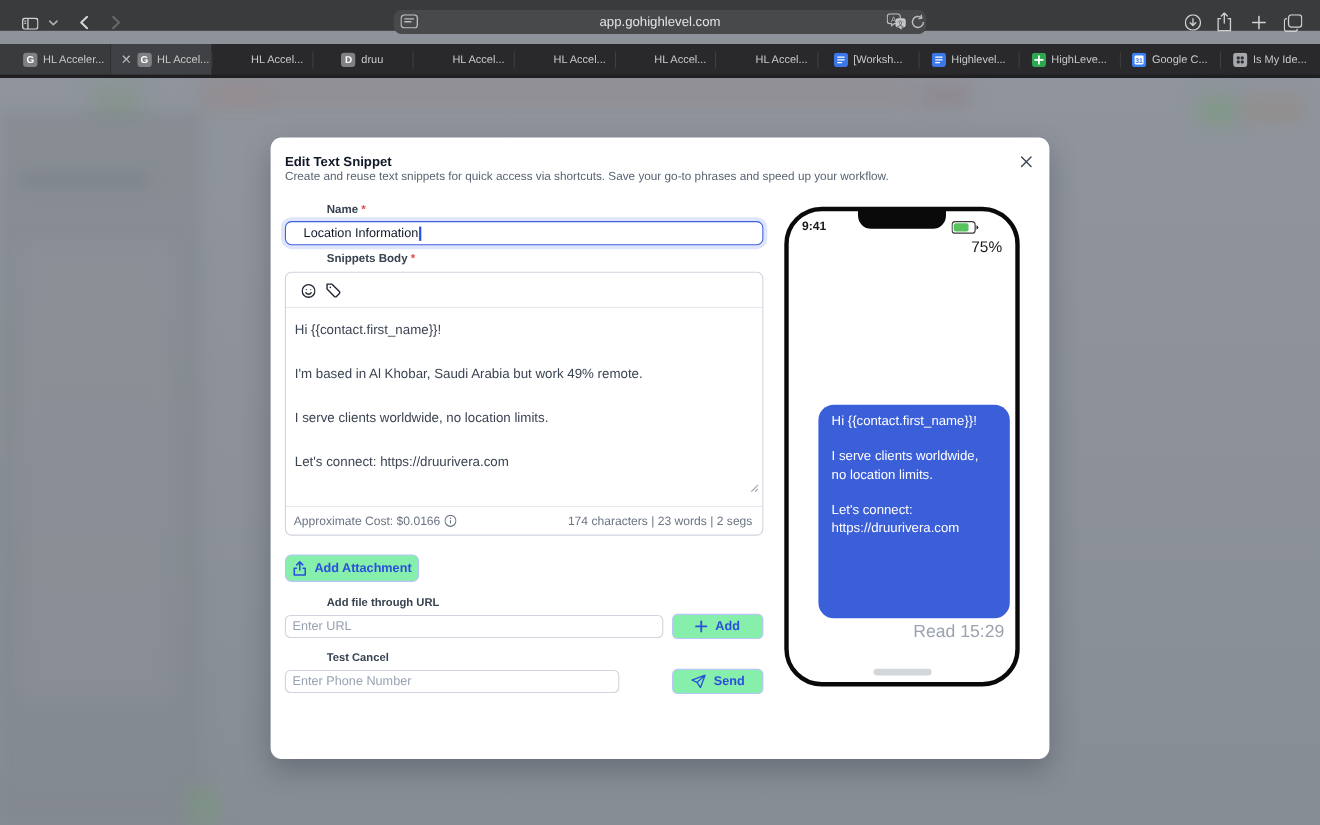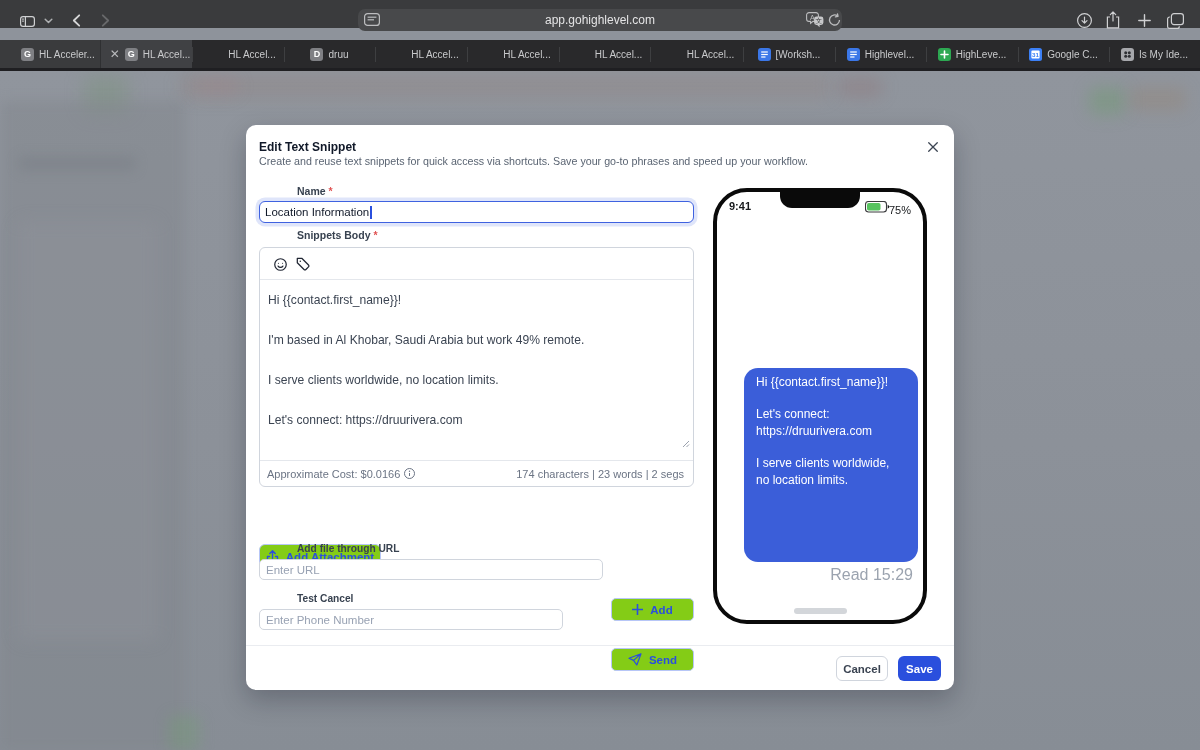--- a/index.html
+++ b/index.html
@@ -25,21 +25,21 @@
 
 
 #modal { position:absolute; left:246px; top:125px; width:708px; height:565px; background:#ffffff; border-radius:10px; box-shadow:0 10px 26px rgba(10,15,30,0.26); }
 .mtitle { position:absolute; left:13px; top:14.5px; font-size:12px; font-weight:bold; color:#101828; }
 .msub { position:absolute; left:13px; top:30px; font-size:10.7px; color:#5a6472; }
 .mclose { position:absolute; right:15.4px; top:15.9px; width:12px; height:12px; }
 .lbl { position:absolute; font-size:10.5px; font-weight:bold; color:#384250;margin-left:38px; }
 .lbl.sm { font-size:10.2px; }
 .req { color:#e05252; }
 .inp { position:absolute; background:#fff; border:1px solid #d0d5dd; border-radius:5px; font-size:11.5px; color:#98a2b3; display:flex; align-items:center; padding:0 6px; }
-.btn-blue-o { position:absolute; background:#84cc16; border:1px solid #b7c6f7; border-radius:5px; color:#2a4fdd; font-weight:bold; font-size:11.5px; display:flex; align-items:center; justify-content:center; gap:7px;margin-top:40px; }
+.btn-blue-o { position:absolute; background:#86efac; border:1px solid #b7c6f7; border-radius:5px; color:#2a4fdd; font-weight:bold; font-size:11.5px; display:flex; align-items:center; justify-content:center; gap:7px; }
 
 
 #snipbox { position:absolute; left:13px; top:122px; width:435px; height:240px; border:1px solid #d0d5dd; border-radius:6px; }
 #snipbox .toolrow { position:absolute; left:0; top:0; width:100%; height:32px; border-bottom:1px solid #e4e7ec; }
 #snipbox .foot { position:absolute; left:0; bottom:0; width:100%; height:26px; border-top:1px solid #e4e7ec; font-size:11px; color:#6b7484; display:flex; align-items:center; justify-content:space-between; padding:0 9px 0 7px; }
 .sniptext { position:absolute; left:8px; font-size:12.1px; color:#3b4452; white-space:nowrap; }
 
 
 #phone { position:absolute; left:467px; top:63px; width:214px; height:436px; border:4.5px solid #0a0a0a; border-radius:34px; background:#fff; }
 #notch { position:absolute; left:63px; top:-1px; width:80px; height:17px; background:#0a0a0a; border-radius:0 0 12px 12px; }
@@ -214,21 +214,21 @@
   </div>
 
   <div id="modal">
     <div class="mtitle">Edit Text Snippet</div>
     <div class="msub">Create and reuse text snippets for quick access via shortcuts. Save your go-to phrases and speed up your workflow.</div>
     <svg class="mclose" viewBox="0 0 14 14" fill="none" stroke="#3b4452" stroke-width="1.5" stroke-linecap="round">
         <path d="M2 2 L12 12 M12 2 L2 12"></path>
       </svg>
 
     <div class="lbl" style="left:13px;top:60px">Name <span class="req">*</span></div>
-    <div class="inp" style="left:13px;top:76px;width:435px;height:22px;border:1.5px solid #3f62e0;border-radius:6px;box-shadow:0 0 0 3.5px rgba(80,110,230,0.18);color:#101828;padding:0 5px">Location Information<span style="display:inline-block;width:1.5px;height:13px;background:#2a4fdd;margin-left:1px"></span></div>
+    <div class="inp" style="left:13px;top:76px;width:435px;height:22px;border:1.5px solid #3f62e0;border-radius:6px;box-shadow:0 0 0 3.5px rgba(80,110,230,0.18);color:#101828;padding:0 16px">Location Information<span style="display:inline-block;width:1.5px;height:13px;background:#2a4fdd;margin-left:1px"></span></div>
 
     <div class="lbl" style="left:13px;top:104px">Snippets Body <span class="req">*</span></div>
     <div id="snipbox">
       <div class="toolrow">
         <svg class="abs" style="left:13.5px;top:9.5px" width="13" height="13" viewBox="0 0 14 14" fill="none" stroke="#202633" stroke-width="1.3">
             <circle cx="7" cy="7" r="6.2"></circle>
             <circle cx="4.8" cy="5.6" r="0.6" fill="#202633" stroke="none"></circle>
             <circle cx="9.2" cy="5.6" r="0.6" fill="#202633" stroke="none"></circle>
             <path d="M4.4 8.7 A 3 3 0 0 0 9.6 8.7" stroke-linecap="round"></path>
           </svg>
@@ -278,34 +278,30 @@
     <div class="btn-blue-o" style="left:365px;top:483px;width:83px;height:23px">
       <svg width="14" height="13" viewBox="0 0 14 13" fill="none" stroke="#2a4fdd" stroke-width="1.2" stroke-linejoin="round">
           <path d="M13 0.8 L1 5.2 L5.6 7.4 L13 0.8 Z M13 0.8 L8.8 12 L5.6 7.4"></path>
         </svg>
       Send
     </div>
 
     <div id="phone">
       <div id="notch"></div>
       <div class="abs" style="left:12px;top:8px;font-size:11px;font-weight:bold;color:#17191c">9:41</div>
-      <div class="abs" style="right:12px;top:12px;font-size:11px;color:#17191c">75%</div>
+      <div class="abs" style="right:12px;top:24px;font-size:14px;color:#17191c">75%</div>
       <svg class="abs" style="right:33px;top:9px" width="25" height="12" viewBox="0 0 25 12" fill="none">
         <rect x="0.5" y="0.5" width="21" height="10.5" rx="3" stroke="#3a3a3c" stroke-width="1.1"></rect>
         <rect x="2" y="2" width="13.5" height="7.5" rx="1.8" fill="#57c35f"></rect>
         <path d="M22.7 3.8 Q24.4 4.6 24.4 5.75 Q24.4 6.9 22.7 7.7 Z" fill="#1c1c1e"></path>
       </svg>
       <div id="bubble">
         <p>Hi {{contact.first_name}}!</p>
+        <p>I serve clients worldwide,<br>no location limits.</p>
         <p>Let's connect:<br>https://druurivera.com</p>
-        <p>I serve clients worldwide,<br>no location limits.</p>
       </div>
       <div class="abs" style="left:27px;top:374px;width:169px;text-align:right;font-size:16px;color:#9ba3af">Read 15:29</div>
       <div class="abs" style="left:77px;top:416px;width:53px;height:6px;border-radius:3px;background:#d3d6da"></div>
     </div>
 
-    <div id="mfoot">
-      <div class="btn-cancel">Cancel</div>
-      <div class="btn-save">Save</div>
-    </div>
   </div>
 
 </div>
 
 </body></html>

